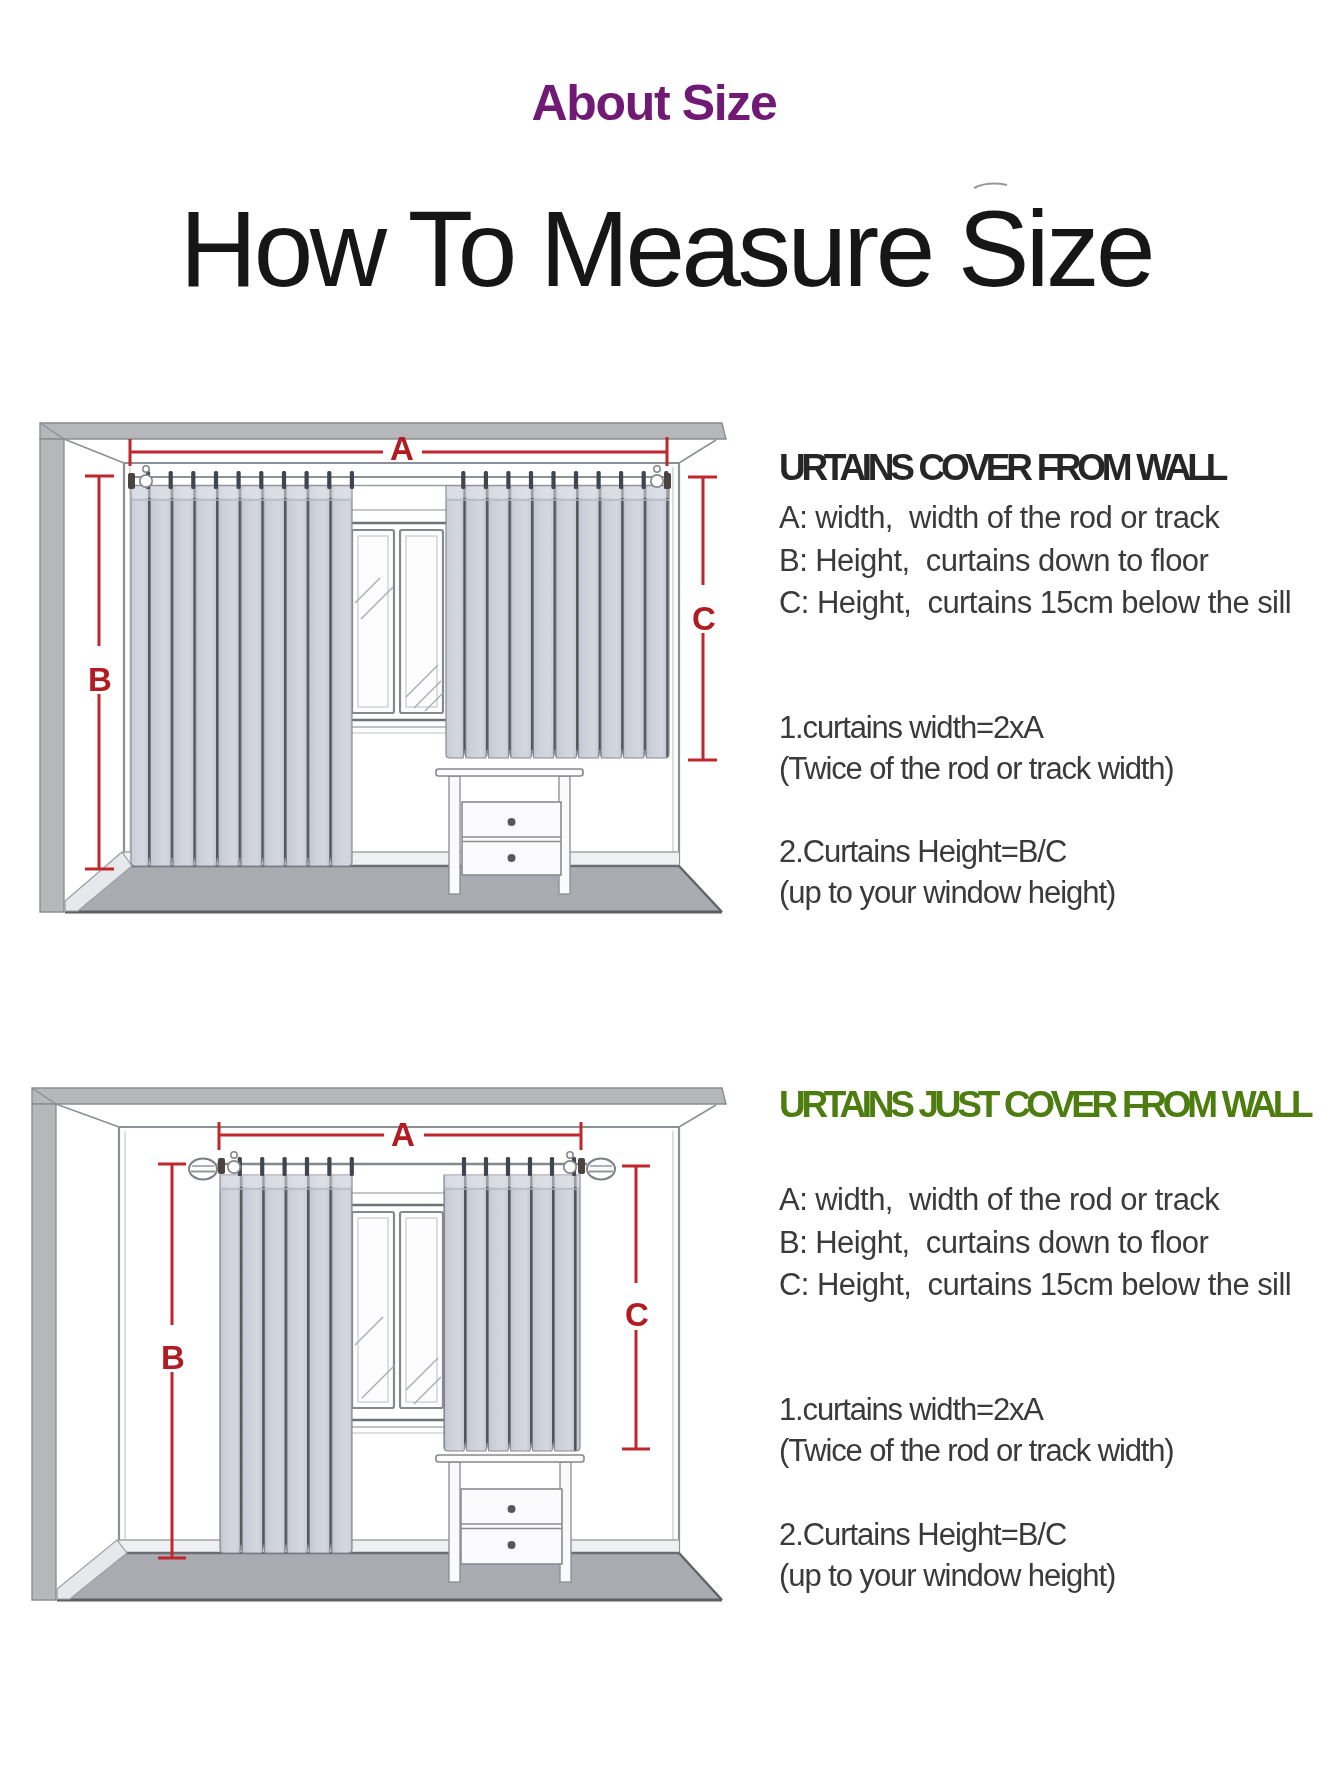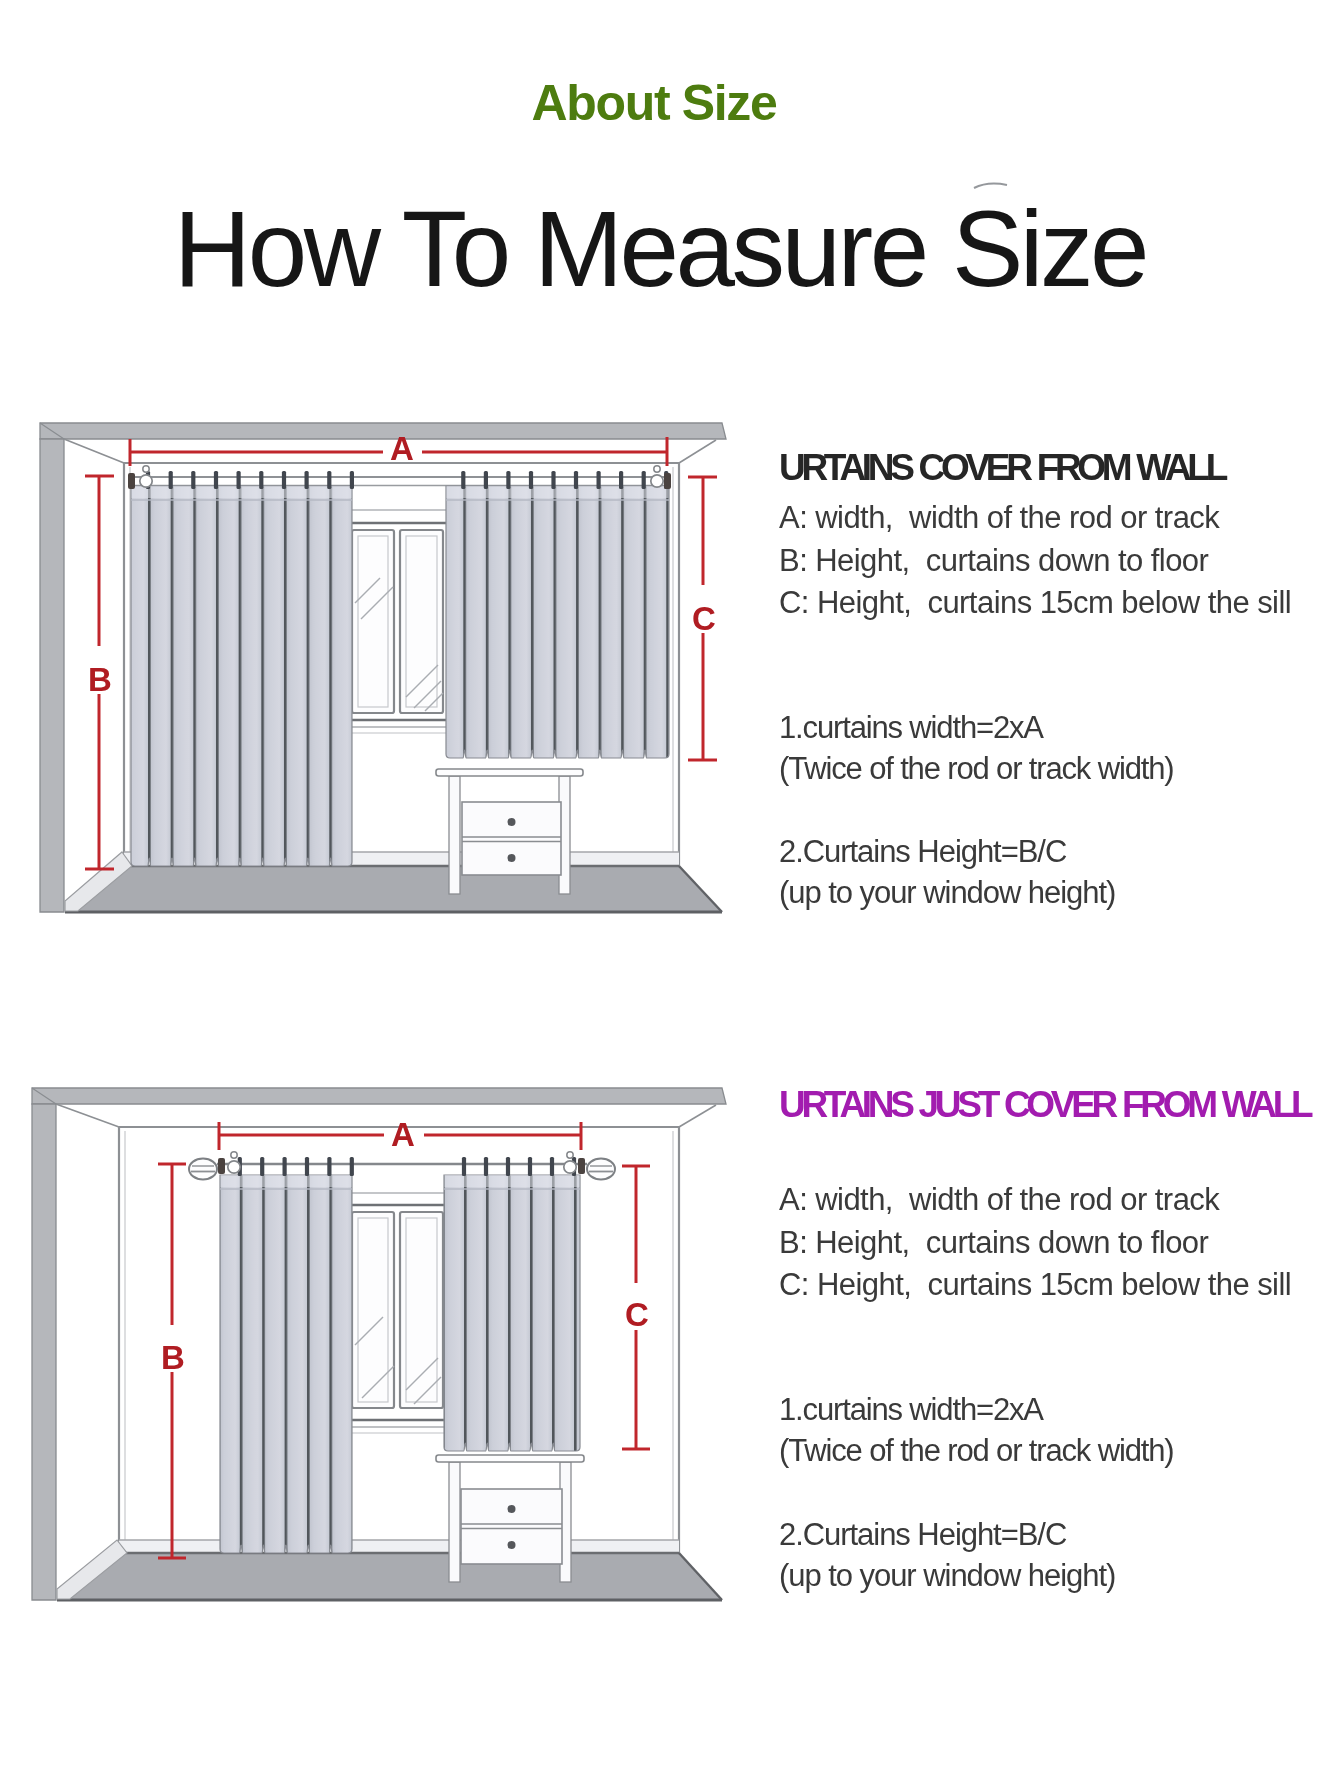--- a/index.html
+++ b/index.html
@@ -3,41 +3,41 @@
 <meta charset="utf-8">
 <style>
   html,body { margin:0; padding:0; background:#ffffff; }
   body { width:1340px; height:1785px; position:relative; overflow:hidden;
          font-family:"Liberation Sans", sans-serif; }
   .abs { position:absolute; white-space:pre; }
 </style>
 </head>
 <body>
 
-<div class="abs" style="left:0; top:74px; width:1308px; text-align:center; font-size:50px; font-weight:bold; color:#4d7c0f; letter-spacing:-1.35px;">About Size</div>
-
-<div class="abs" id="bigtitle" style="left:6px; top:187px; width:1308px; text-align:center; font-size:107px; font-weight:400; color:#161616; letter-spacing:-3.5px;">How To Measure Size</div>
+<div class="abs" style="left:0; top:74px; width:1308px; text-align:center; font-size:50px; font-weight:bold; color:#701a75; letter-spacing:-1.35px;">About Size</div>
+
+<div class="abs" id="bigtitle" style="left:12px; top:187px; width:1308px; text-align:center; font-size:107px; font-weight:400; color:#161616; letter-spacing:-3.5px;">How To Measure Size</div>
 
 <svg class="abs" style="left:972px; top:180px;" width="38" height="10" viewBox="0 0 38 10">
     <path d="M2,8 Q16,1 35,5" fill="none" stroke="#95989c" stroke-width="2"></path>
   </svg>
 
 <div class="abs" id="h1a" style="left:779px; top:406.7px; font-size:37px; line-height:41px; font-weight:bold; color:#262626; letter-spacing:-4.3px; word-spacing:2.0px;margin-top:40px;">URTAINS COVER FROM WALL</div>
 
 <div class="abs" id="leg1" style="left:779px; top:497px; font-size:31px; color:#3a3a3a; line-height:42.5px; letter-spacing:-0.55px;">A: width,  width of the rod or track
 B: Height,  curtains down to floor
 C: Height,  curtains 15cm below the sill</div>
 
 <div class="abs" style="left:779px; top:706.7px; font-size:31px; color:#3a3a3a; line-height:41px; letter-spacing:-1.15px;">1.curtains width=2xA
 (Twice of the rod or track width)</div>
 
 <div class="abs" style="left:779px; top:830.7px; font-size:31px; color:#3a3a3a; line-height:41px; letter-spacing:-1.05px;">2.Curtains Height=B/C
 (up to your window height)</div>
 
-<div class="abs" id="h2a" style="left:779px; top:1083.7px; font-size:37px; line-height:41px; font-weight:bold; color:#a21caf; letter-spacing:-4.3px; word-spacing:2.0px;">URTAINS JUST COVER FROM WALL</div>
+<div class="abs" id="h2a" style="left:779px; top:1083.7px; font-size:37px; line-height:41px; font-weight:bold; color:#4d7c0f; letter-spacing:-4.3px; word-spacing:2.0px;">URTAINS JUST COVER FROM WALL</div>
 
 <div class="abs" style="left:779px; top:1179px; font-size:31px; color:#3a3a3a; line-height:42.5px; letter-spacing:-0.55px;">A: width,  width of the rod or track
 B: Height,  curtains down to floor
 C: Height,  curtains 15cm below the sill</div>
 
 <div class="abs" style="left:779px; top:1389.3px; font-size:31px; color:#3a3a3a; line-height:41px; letter-spacing:-1.15px;">1.curtains width=2xA
 (Twice of the rod or track width)</div>
 
 <div class="abs" style="left:779px; top:1513.7px; font-size:31px; color:#3a3a3a; line-height:41px; letter-spacing:-1.05px;">2.Curtains Height=B/C
 (up to your window height)</div>

